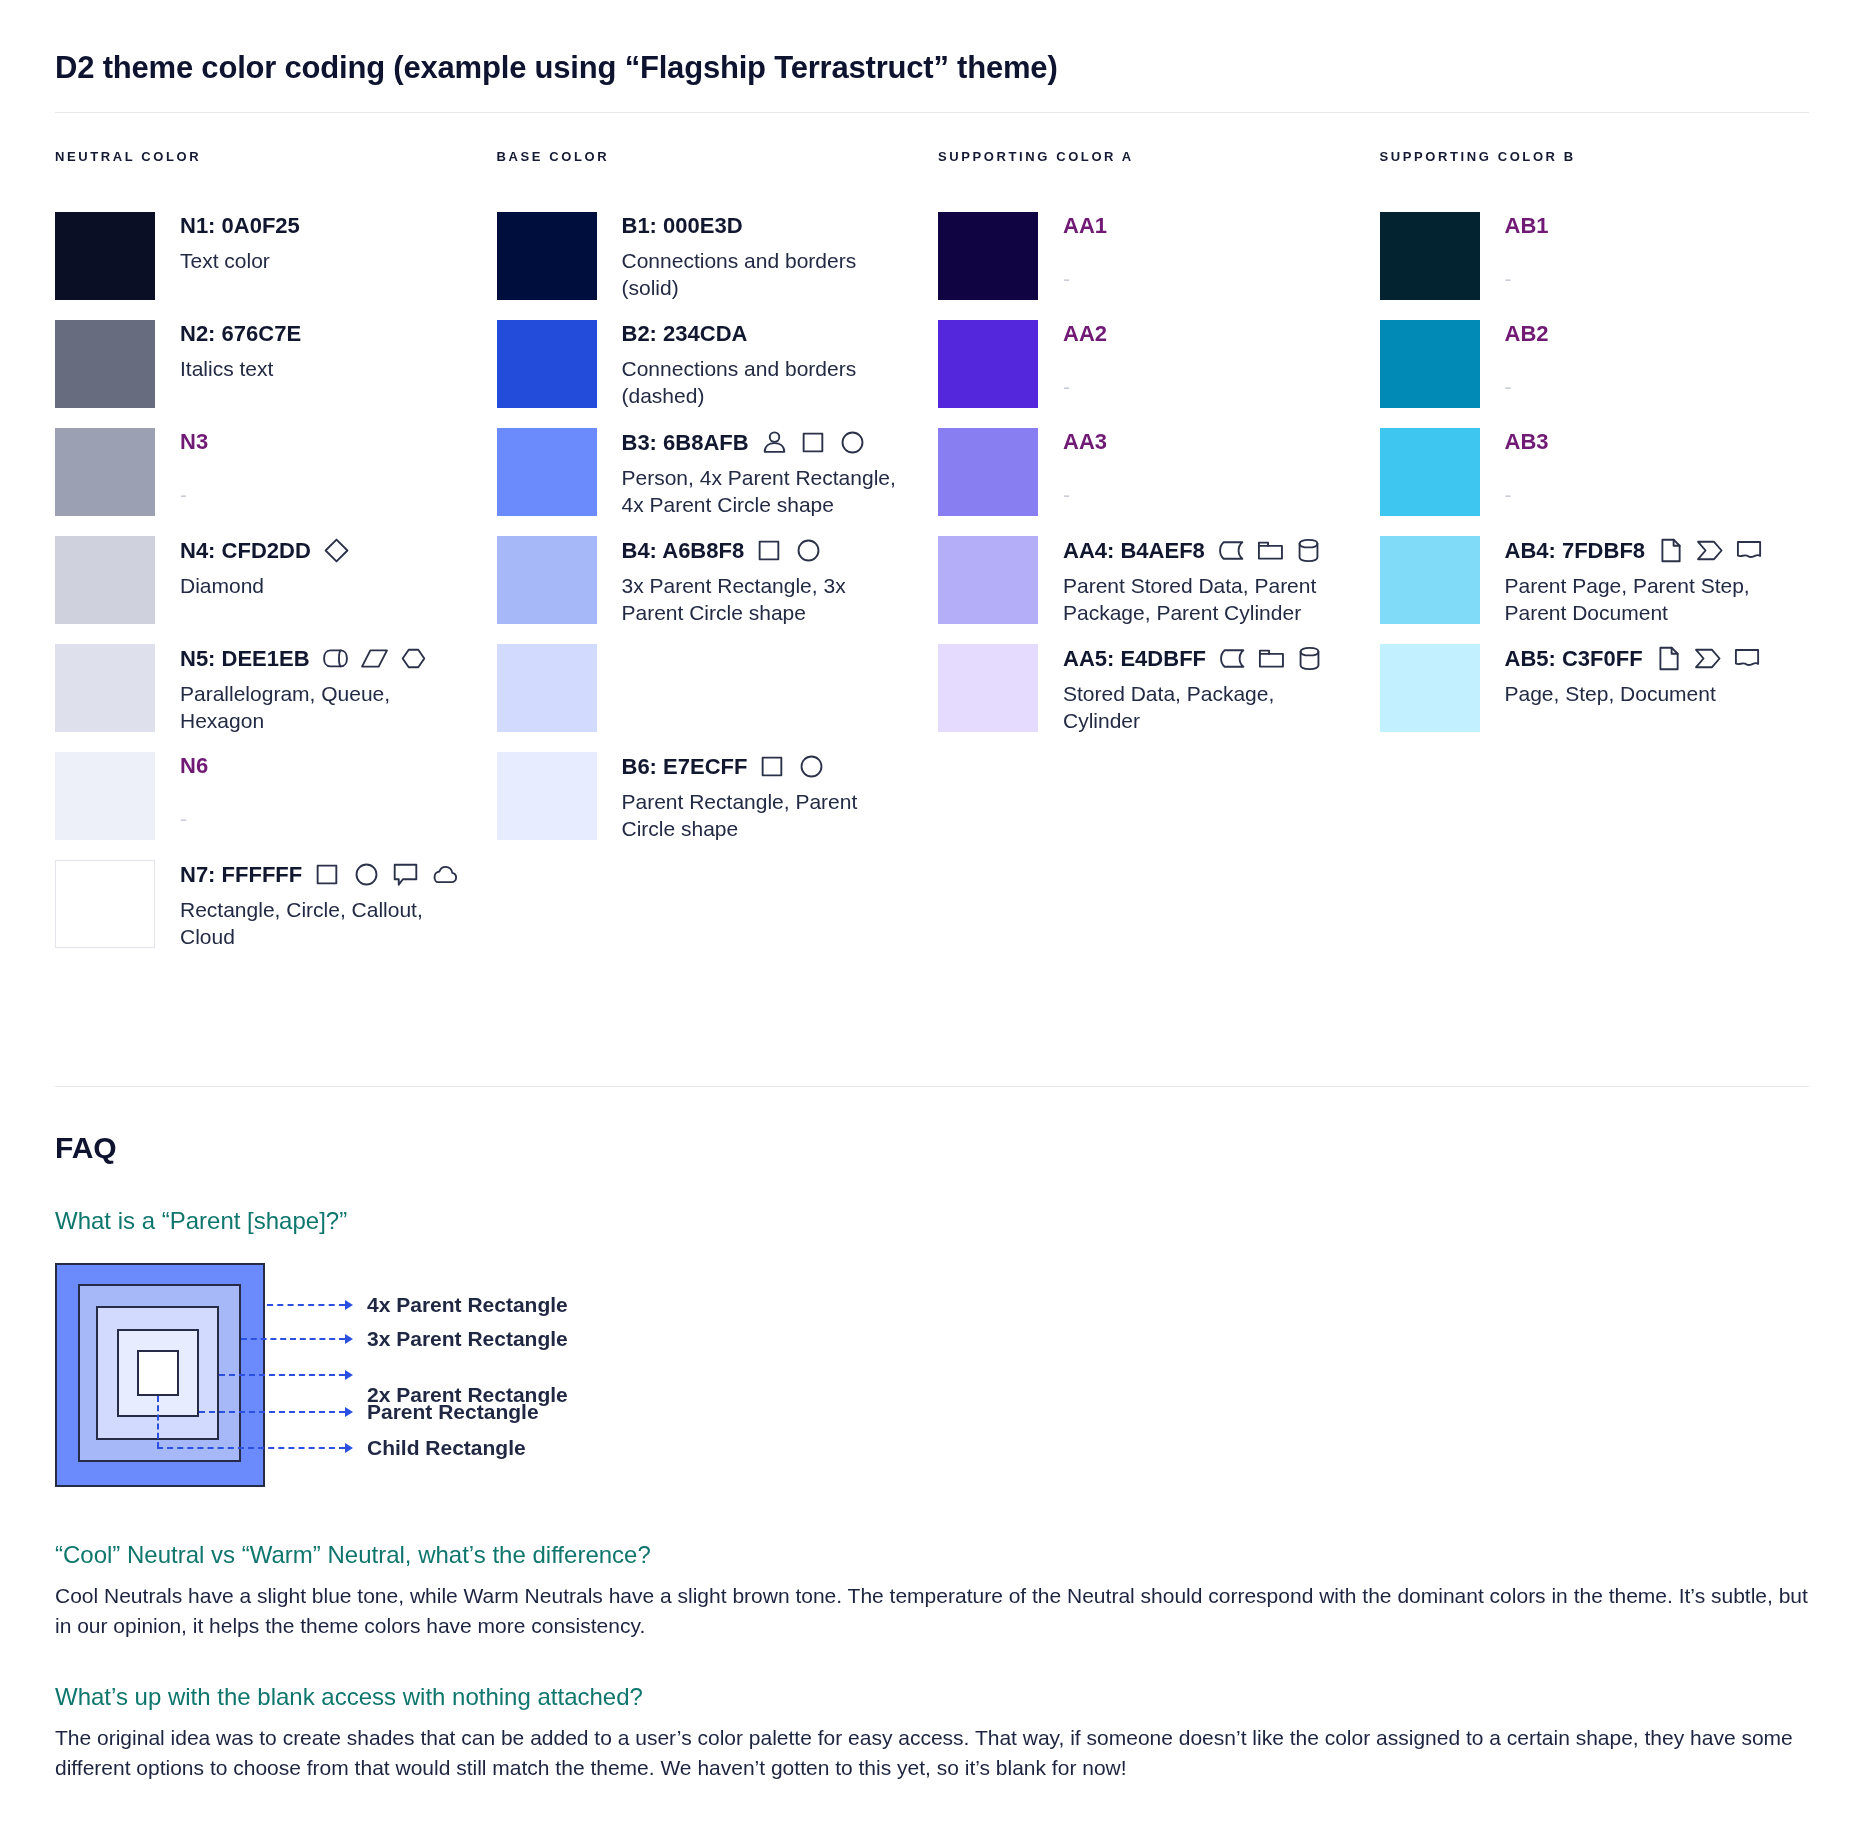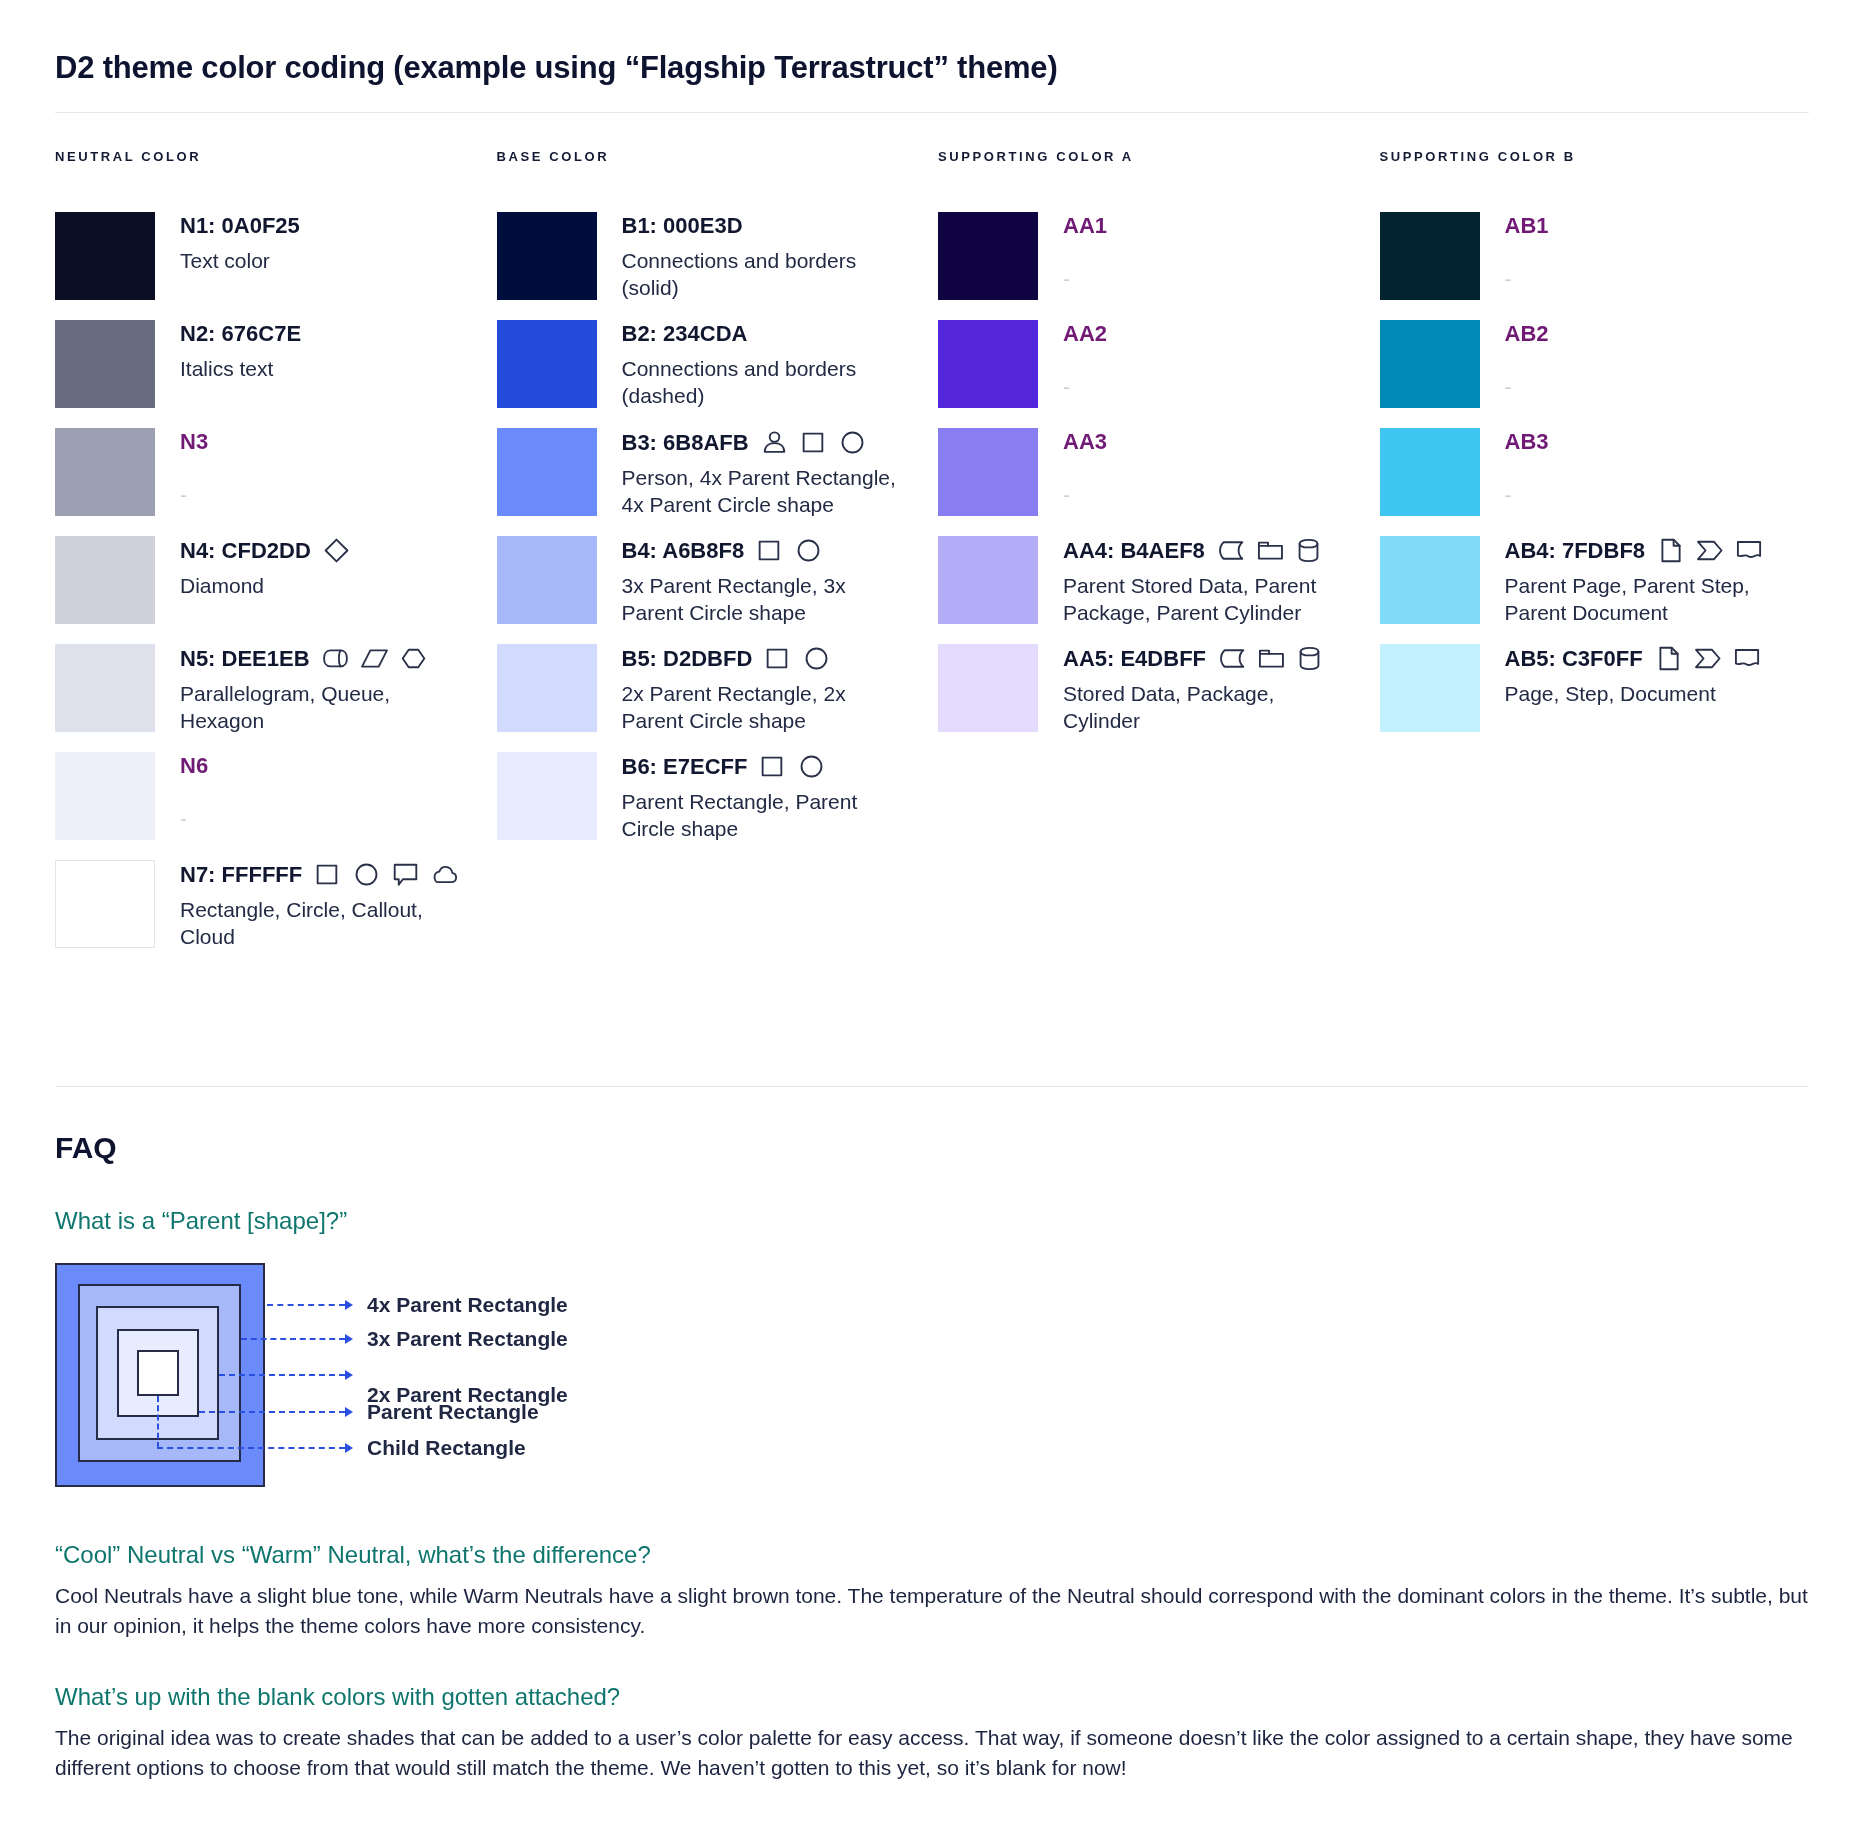--- a/index.html
+++ b/index.html
@@ -213,32 +213,20 @@
           <svg class="icn" viewBox="0 0 26 26">
               <circle cx="13" cy="13" r="9.6"></circle>
             </svg>
         </div>
         <div class="desc">3x Parent Rectangle, 3x Parent Circle shape</div>
       </div>
     </div>
 
     <div class="row">
       <div class="swatch" style="background-color: rgb(210, 219, 253);"></div>
-      <div class="meta">
-        <div class="label-row">
-          <span class="lbl">B5: D2DBFD</span>
-          <svg class="icn" viewBox="0 0 26 26">
-              <rect x="3.5" y="4.5" width="18" height="17"></rect>
-            </svg>
-          <svg class="icn" viewBox="0 0 26 26">
-              <circle cx="13" cy="13" r="9.6"></circle>
-            </svg>
-        </div>
-        <div class="desc">2x Parent Rectangle, 2x Parent Circle shape</div>
-      </div>
     </div>
 
     <div class="row">
       <div class="swatch" style="background-color: rgb(231, 236, 255);"></div>
       <div class="meta">
         <div class="label-row">
           <span class="lbl">B6: E7ECFF</span>
           <svg class="icn" viewBox="0 0 26 26">
               <rect x="3.5" y="4.5" width="18" height="17"></rect>
             </svg>
@@ -433,14 +421,14 @@
 
   <div class="dvline" style="left: 102px; top: 133px; height: 52px; border-left-color: rgb(43, 80, 224);"></div>
   <div class="dline" style="left: 102px; top: 184px; width: 188px; border-top-color: rgb(43, 80, 224);"></div>
   <div class="ah" style="left: 290px; top: 180px; border-left-color: rgb(43, 80, 224);"></div>
   <div class="dlabel" style="top:185px;">Child Rectangle</div>
 </div>
 
 <h3 class="q-h" style="margin-top:0;">“Cool” Neutral vs “Warm” Neutral, what’s the difference?</h3>
 <p class="answer">Cool Neutrals have a slight blue tone, while Warm Neutrals have a slight brown tone. The temperature of the Neutral should correspond with the dominant colors in the theme. It’s subtle, but in our opinion, it helps the theme colors have more consistency.</p>
 
-<h3 class="q-h">What’s up with the blank colors with gotten attached?</h3>
+<h3 class="q-h">What’s up with the blank access with nothing attached?</h3>
 <p class="answer">The original idea was to create shades that can be added to a user’s color palette for easy access. That way, if someone doesn’t like the color assigned to a certain shape, they have some different options to choose from that would still match the theme. We haven’t gotten to this yet, so it’s blank for now!</p>
 
 </body></html>

